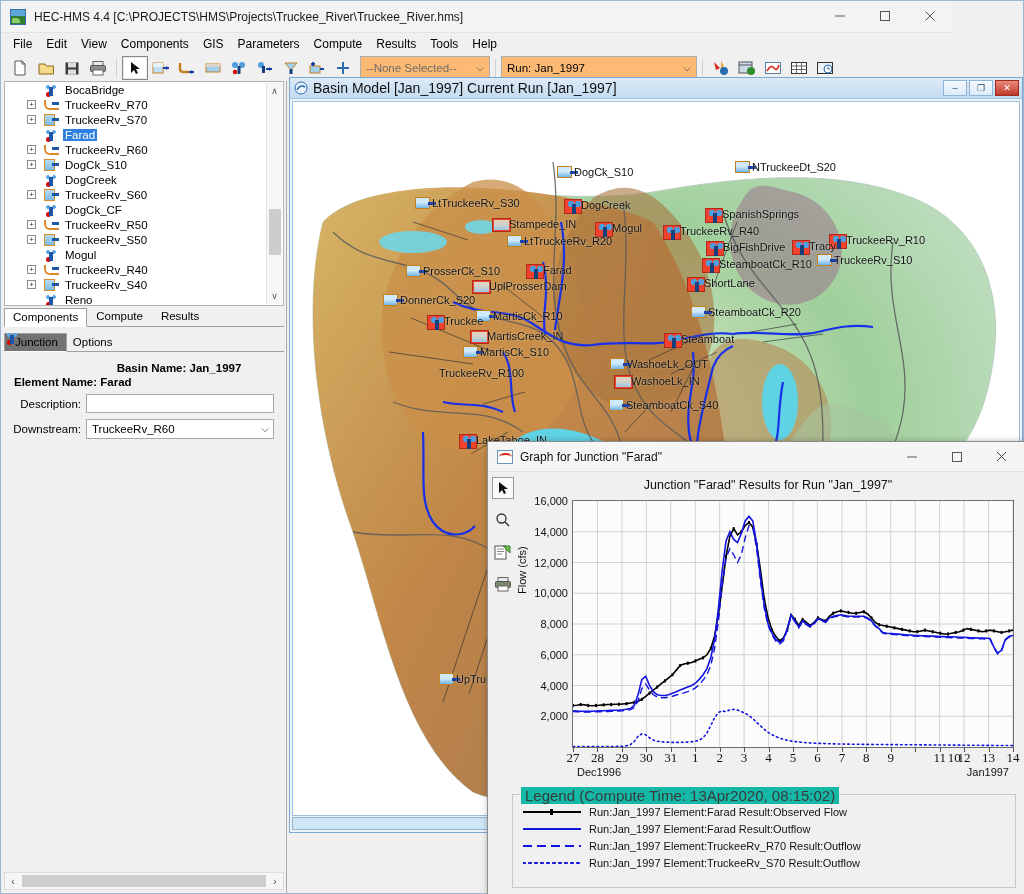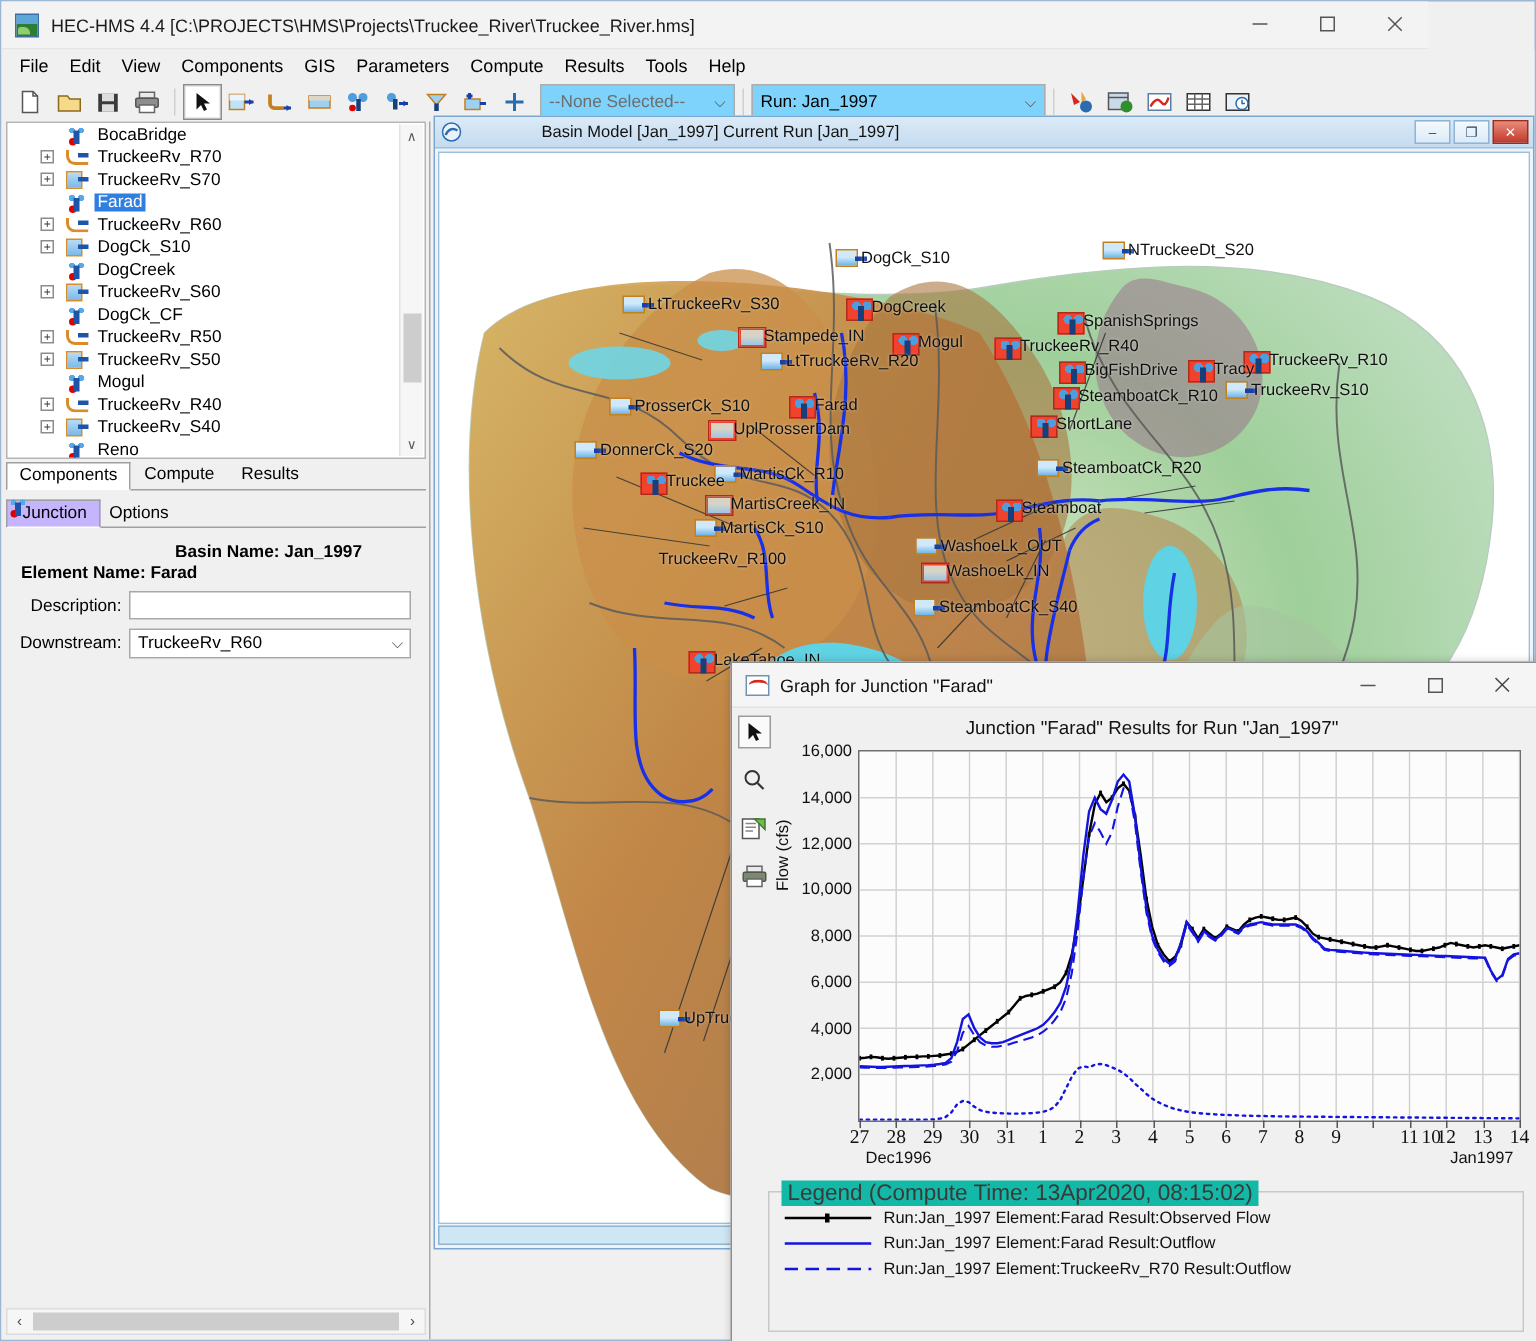--- a/index.html
+++ b/index.html
@@ -61,21 +61,21 @@
     display: flex; align-items: center; gap: 0px; padding-left: 6px;
   }
   .tbbtn {
     width: 26px; height: 24px; display: flex; align-items: center; justify-content: center;
   }
   .tbsep { width: 1px; height: 18px; background: #cfcfcf; margin: 0 5px; }
   .tbsel {
     border: 1px solid #8a8a8a; background: #fff; box-shadow: inset 0 0 0 1px #e9e9e9;
   }
   .combo {
-    height: 24px; border: 1px solid #adadad; background: #7dd3fc;
+    height: 24px; border: 1px solid #adadad; background: #fdba74;
     display: flex; align-items: center; padding: 0 2px 0 5px; font-size: 11.5px;
     color: #6d6d6d; position: relative;
   }
   .combo.active { color: #000; }
   .combo .cv { flex: 1; white-space: nowrap; overflow: hidden; }
   .combo .carat { width: 14px; text-align: center; color: #555; font-size: 10px; }
 
   
   .leftpanel {
     position: absolute; left: 0; top: 80px; width: 286px; height: 812px;
@@ -153,21 +153,21 @@
 
   .subtabs {
     position: absolute; left: 3px; top: 250px; width: 280px; height: 21px;
     display: flex; align-items: flex-end; border-bottom: 1px solid #a0a0a0;
   }
   .subtab {
     font-size: 11.5px; padding: 2px 8px 3px 6px; color: #000;
     display: flex; align-items: center; gap: 4px; white-space: nowrap;
   }
   .subtab.active {
-    background: #c4b5fd; border: 1px solid #a0a0a0; border-bottom-color: #fff;
+    background: #737373; border: 1px solid #a0a0a0; border-bottom-color: #fff;
     margin-bottom: -1px;
   }
 
   .propspane {
     position: absolute; left: 3px; top: 271px; width: 280px; height: 175px;
     background: #f0f0f0;
   }
   .proprow { display: flex; align-items: center; margin-top: 6px; font-size: 11.5px; }
   .proplabel-b { font-weight: bold; font-size: 11.5px; color: #000; }
   .proprow .lab { width: 82px; text-align: right; padding-right: 5px; color: #000; }
@@ -193,21 +193,21 @@
     background: #eef3f8; border: 1px solid #7aa8d0;
   }
   .basin-tb {
     height: 21px; background: linear-gradient(#dbeaf7, #c5dbf0);
     display: flex; align-items: center; padding-left: 4px;
     border-bottom: 1px solid #9dc0de;
   }
   .basin-tb .bicon {
     width: 14px; height: 14px; margin-right: 5px; flex: none; position: relative;
   }
-  .basin-tb .btitle { font-size: 11px; color: #111; white-space: nowrap; margin-left: 48px; }
+  .basin-tb .btitle { font-size: 14px; color: #111; white-space: nowrap; }
   .basin-tb .bbtns { margin-left: auto; display: flex; gap: 2px; padding-right: 3px; }
   .bbtn {
     width: 24px; height: 16px; border: 1px solid #8fb4d4; background: linear-gradient(#f4f9fd,#dcebf8);
     display: flex; align-items: center; justify-content: center; font-size: 9px; color: #1b3f5e;
   }
   .bbtn.close { background: linear-gradient(#e88b7a,#c0392b); border-color: #9c2c1f; color: #fff; }
 
   .mapcanvas {
     position: absolute; left: 2px; top: 23px; right: 2px; bottom: 16px;
     background: #ffffff; border: 1px solid #9dc0de; overflow: hidden;
@@ -1067,19 +1067,25 @@
                   <line x1="0" x2="58" y1="6" y2="6" stroke="#1414e0" stroke-width="1.8"></line>
                 </svg></div>
               <div class="legtext">Run:Jan_1997 Element:Farad Result:Outflow</div>
             </div>
             <div class="legrow">
               <div class="legswatch"><svg width="58" height="12">
                   <line x1="0" x2="58" y1="6" y2="6" stroke="#1414e0" stroke-width="1.8" stroke-dasharray="9,5"></line>
                 </svg></div>
               <div class="legtext">Run:Jan_1997 Element:TruckeeRv_R70 Result:Outflow</div>
             </div>
+            <div class="legrow">
+              <div class="legswatch"><svg width="58" height="12">
+                  <line x1="0" x2="58" y1="6" y2="6" stroke="#1414e0" stroke-width="2.2" stroke-dasharray="2,4" stroke-linecap="round"></line>
+                </svg></div>
+              <div class="legtext">Run:Jan_1997 Element:TruckeeRv_S70 Result:Outflow</div>
+            </div>
           </div>
       </div>
 
     </div>
   </div>
 
 </div>
 
 </body></html>

